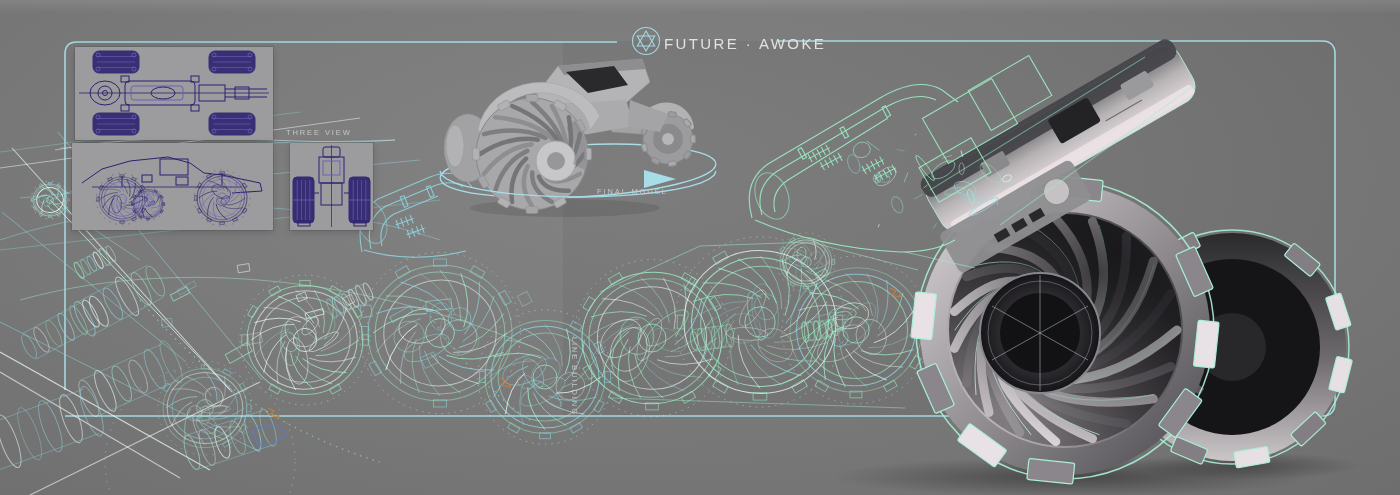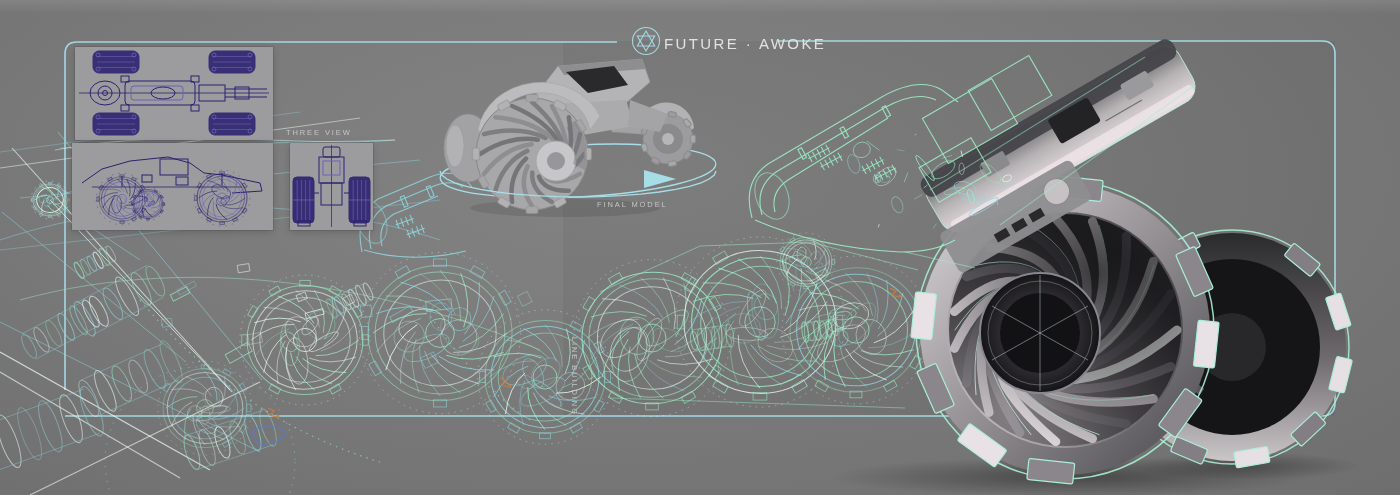--- a/index.html
+++ b/index.html
@@ -14,21 +14,21 @@
   .title{
     position:absolute;left:664px;top:35px;
     font-size:15px;letter-spacing:2.4px;color:var(--title-text,#e2e2e2);
     text-transform:uppercase;white-space:nowrap;
   }
   .lbl{
     position:absolute;font-size:7.5px;letter-spacing:1.9px;
     color:var(--label-text,#c6c6c6);text-transform:uppercase;white-space:nowrap;
   }
   #lbl-three{left:286px;top:128px;}
-  #lbl-final{left:597px;top:200px;}
+  #lbl-final{left:597px;top:187px;}
   #lbl-line{left:579px;top:337px;transform:rotate(90deg);transform-origin:0 0;}
   .bp-panel{
     position:absolute;background:var(--blueprint-panel-bg,#9c9c9e);
     box-shadow:0 0 0 1px rgba(70,70,80,.25), 0 2px 8px rgba(0,0,0,.18);
   }
   #bp-top{left:75px;top:47px;width:198px;height:93px;}
   #bp-side{left:72px;top:143px;width:201px;height:87px;}
   #bp-front{left:290px;top:143px;width:83px;height:87px;}
   .bp-panel svg{display:block;}
 </style>

